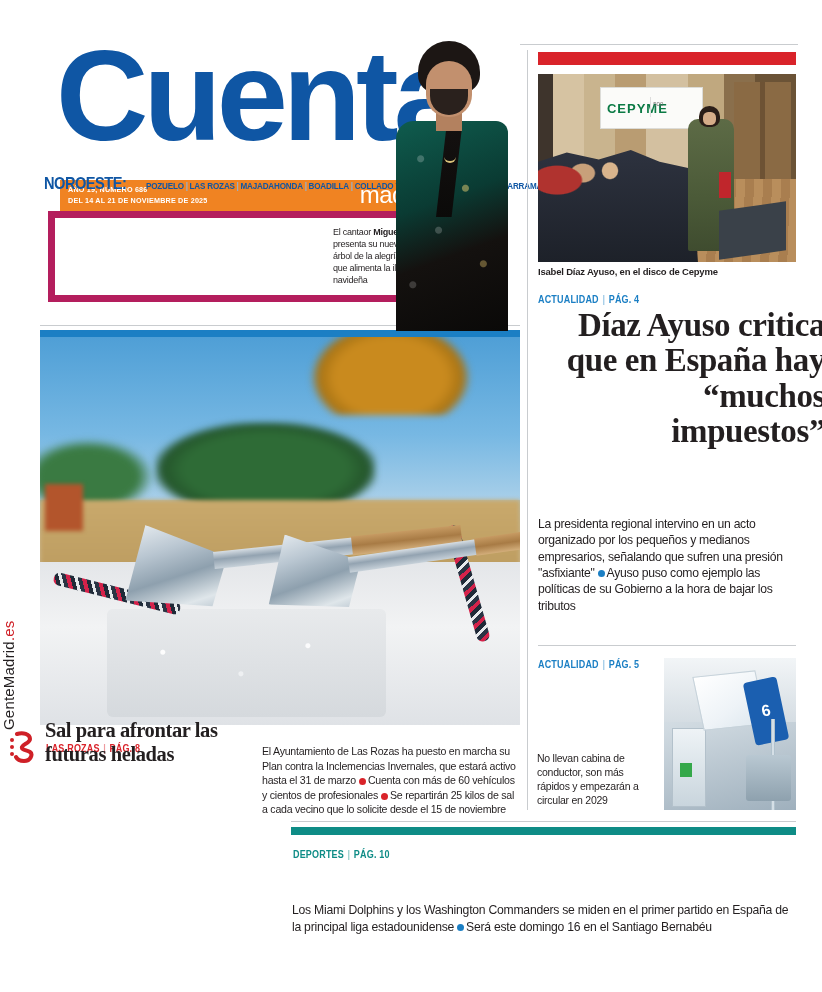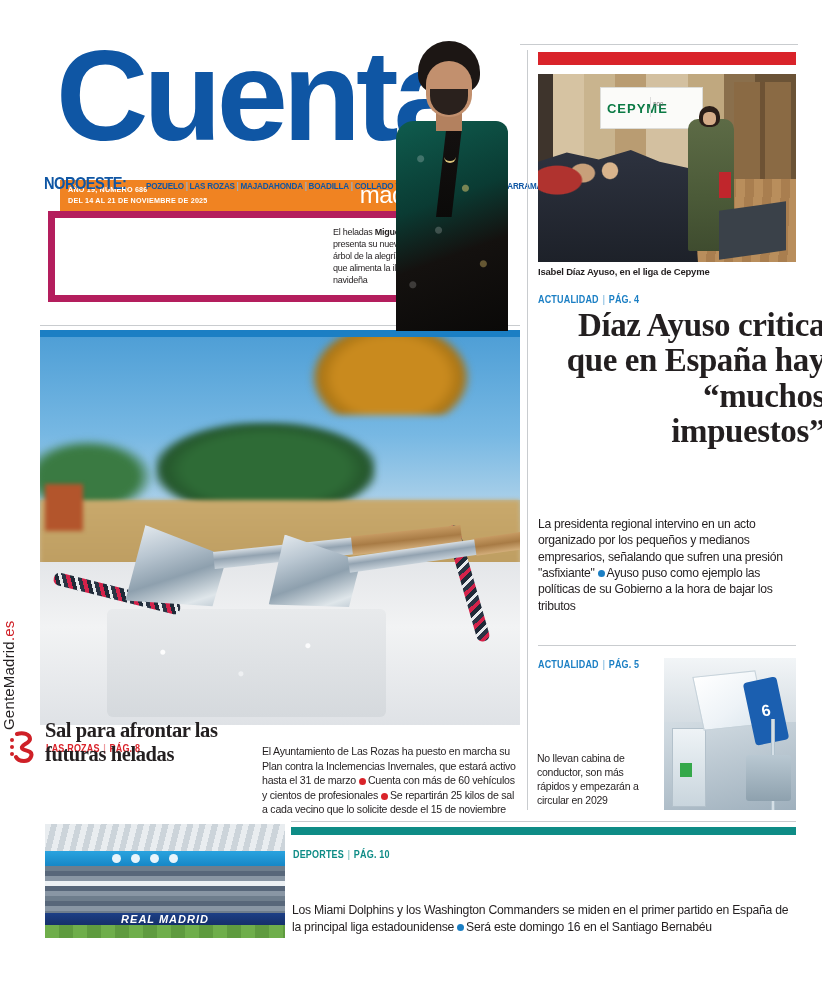--- a/index.html
+++ b/index.html
@@ -663,21 +663,21 @@
     </div>
   </div>
 
   <div class="noroeste">
     <div class="noroeste-label">NOROESTE:</div>
     <div class="noroeste-towns"><span>POZUELO</span><span class="sep">|</span><span>LAS ROZAS</span><span class="sep">|</span><span>MAJADAHONDA</span><span class="sep">|</span><span>BOADILLA</span><span class="sep">|</span><span>COLLADO VILLALBA</span><span class="sep">|</span><span>SIERRA DE GUADARRAMA</span></div>
   </div>
 
   <div class="muyfan-box">
     <div class="muyfan-side">
-      <span>El heladas </span><b>Miguel Poveda</b><span> presenta su nuevo disco, 'El árbol de la alegría', con el que alimenta la ilusión navideña</span>
+      <span>El cantaor </span><b>Miguel Poveda</b><span> presenta su nuevo disco, 'El árbol de la alegría', con el que alimenta la ilusión navideña</span>
     </div>
   </div>
 
   <div class="model-photo">
     <div class="model-body"></div>
     <div class="model-lapel"></div>
     <div class="model-chain"></div>
     <div class="model-neck"></div>
     <div class="model-hair"></div>
     <div class="model-face"></div>
@@ -696,21 +696,21 @@
       </div>
     </div>
     <div class="cp-floor"></div>
     <div class="cp-crowd"></div>
     <div class="cp-woman-body"></div>
     <div class="cp-woman-head"></div>
     <div class="cp-woman-face"></div>
     <div class="cp-red-folder"></div>
     <div class="cp-monitor"></div>
   </div>
-  <div class="cp-caption">Isabel Díaz Ayuso, en el liga de Cepyme</div>
+  <div class="cp-caption">Isabel Díaz Ayuso, en el disco de Cepyme</div>
 
   <div class="kicker k-blue ayuso-kicker">
     <span>ACTUALIDAD</span><span class="bar">|</span><span>PÁG. 4</span>
   </div>
   <div class="ayuso-head">Díaz Ayuso critica que en España hay “muchos impuestos”</div>
   <div class="ayuso-body">
     <span>La presidenta regional intervino en un acto organizado por los pequeños y medianos empresarios, señalando que sufren una presión "asfixiante"</span><span class="bullet"></span><span>Ayuso puso como ejemplo las políticas de su Gobierno a la hora de bajar los tributos</span>
   </div>
 
   <div class="hrule" style="left:538px; top:645px; width:258px;"></div>
@@ -758,35 +758,20 @@
   </div>
 
   <div class="kicker k-red lr-kicker">
     <span>LAS ROZAS</span><span class="bar">|</span><span>PÁG. 8</span>
   </div>
   <div class="lr-head">Sal para afrontar las futuras heladas</div>
   <div class="lr-body">
     <span>El Ayuntamiento de Las Rozas ha puesto en marcha su Plan contra la Inclemencias Invernales, que estará activo hasta el 31 de marzo</span><span class="bullet bullet-red"></span><span>Cuenta con más de 60 vehículos y cientos de profesionales</span><span class="bullet bullet-red"></span><span>Se repartirán 25 kilos de sal a cada vecino que lo solicite desde el 15 de noviembre</span>
   </div>
 
-  <div class="bern-photo">
-    <div class="bn-roof"></div>
-    <div class="bn-band"></div>
-    <div class="bn-band-logos">
-      <i></i>
-      <i></i>
-      <i></i>
-      <i></i>
-    </div>
-    <div class="bn-tiers"></div>
-    <div class="bn-tier-gap"></div>
-    <div class="bn-signboard"></div>
-    <div class="bn-signtext">REAL MADRID</div>
-    <div class="bn-pitch"></div>
-  </div>
 
   <div class="hrule" style="left:291px; top:821px; width:505px;"></div>
   <div class="teal-bar" style="left:291px; top:827px; width:505px; height:8px;"></div>
 
   <div class="kicker k-teal dep-kicker">
     <span>DEPORTES</span><span class="bar">|</span><span>PÁG. 10</span>
   </div>
   <div class="dep-body">
     <span>Los Miami Dolphins y los Washington Commanders se miden en el primer partido en España de la principal liga estadounidense</span><span class="bullet"></span><span>Será este domingo 16 en el Santiago Bernabéu</span>
   </div>

